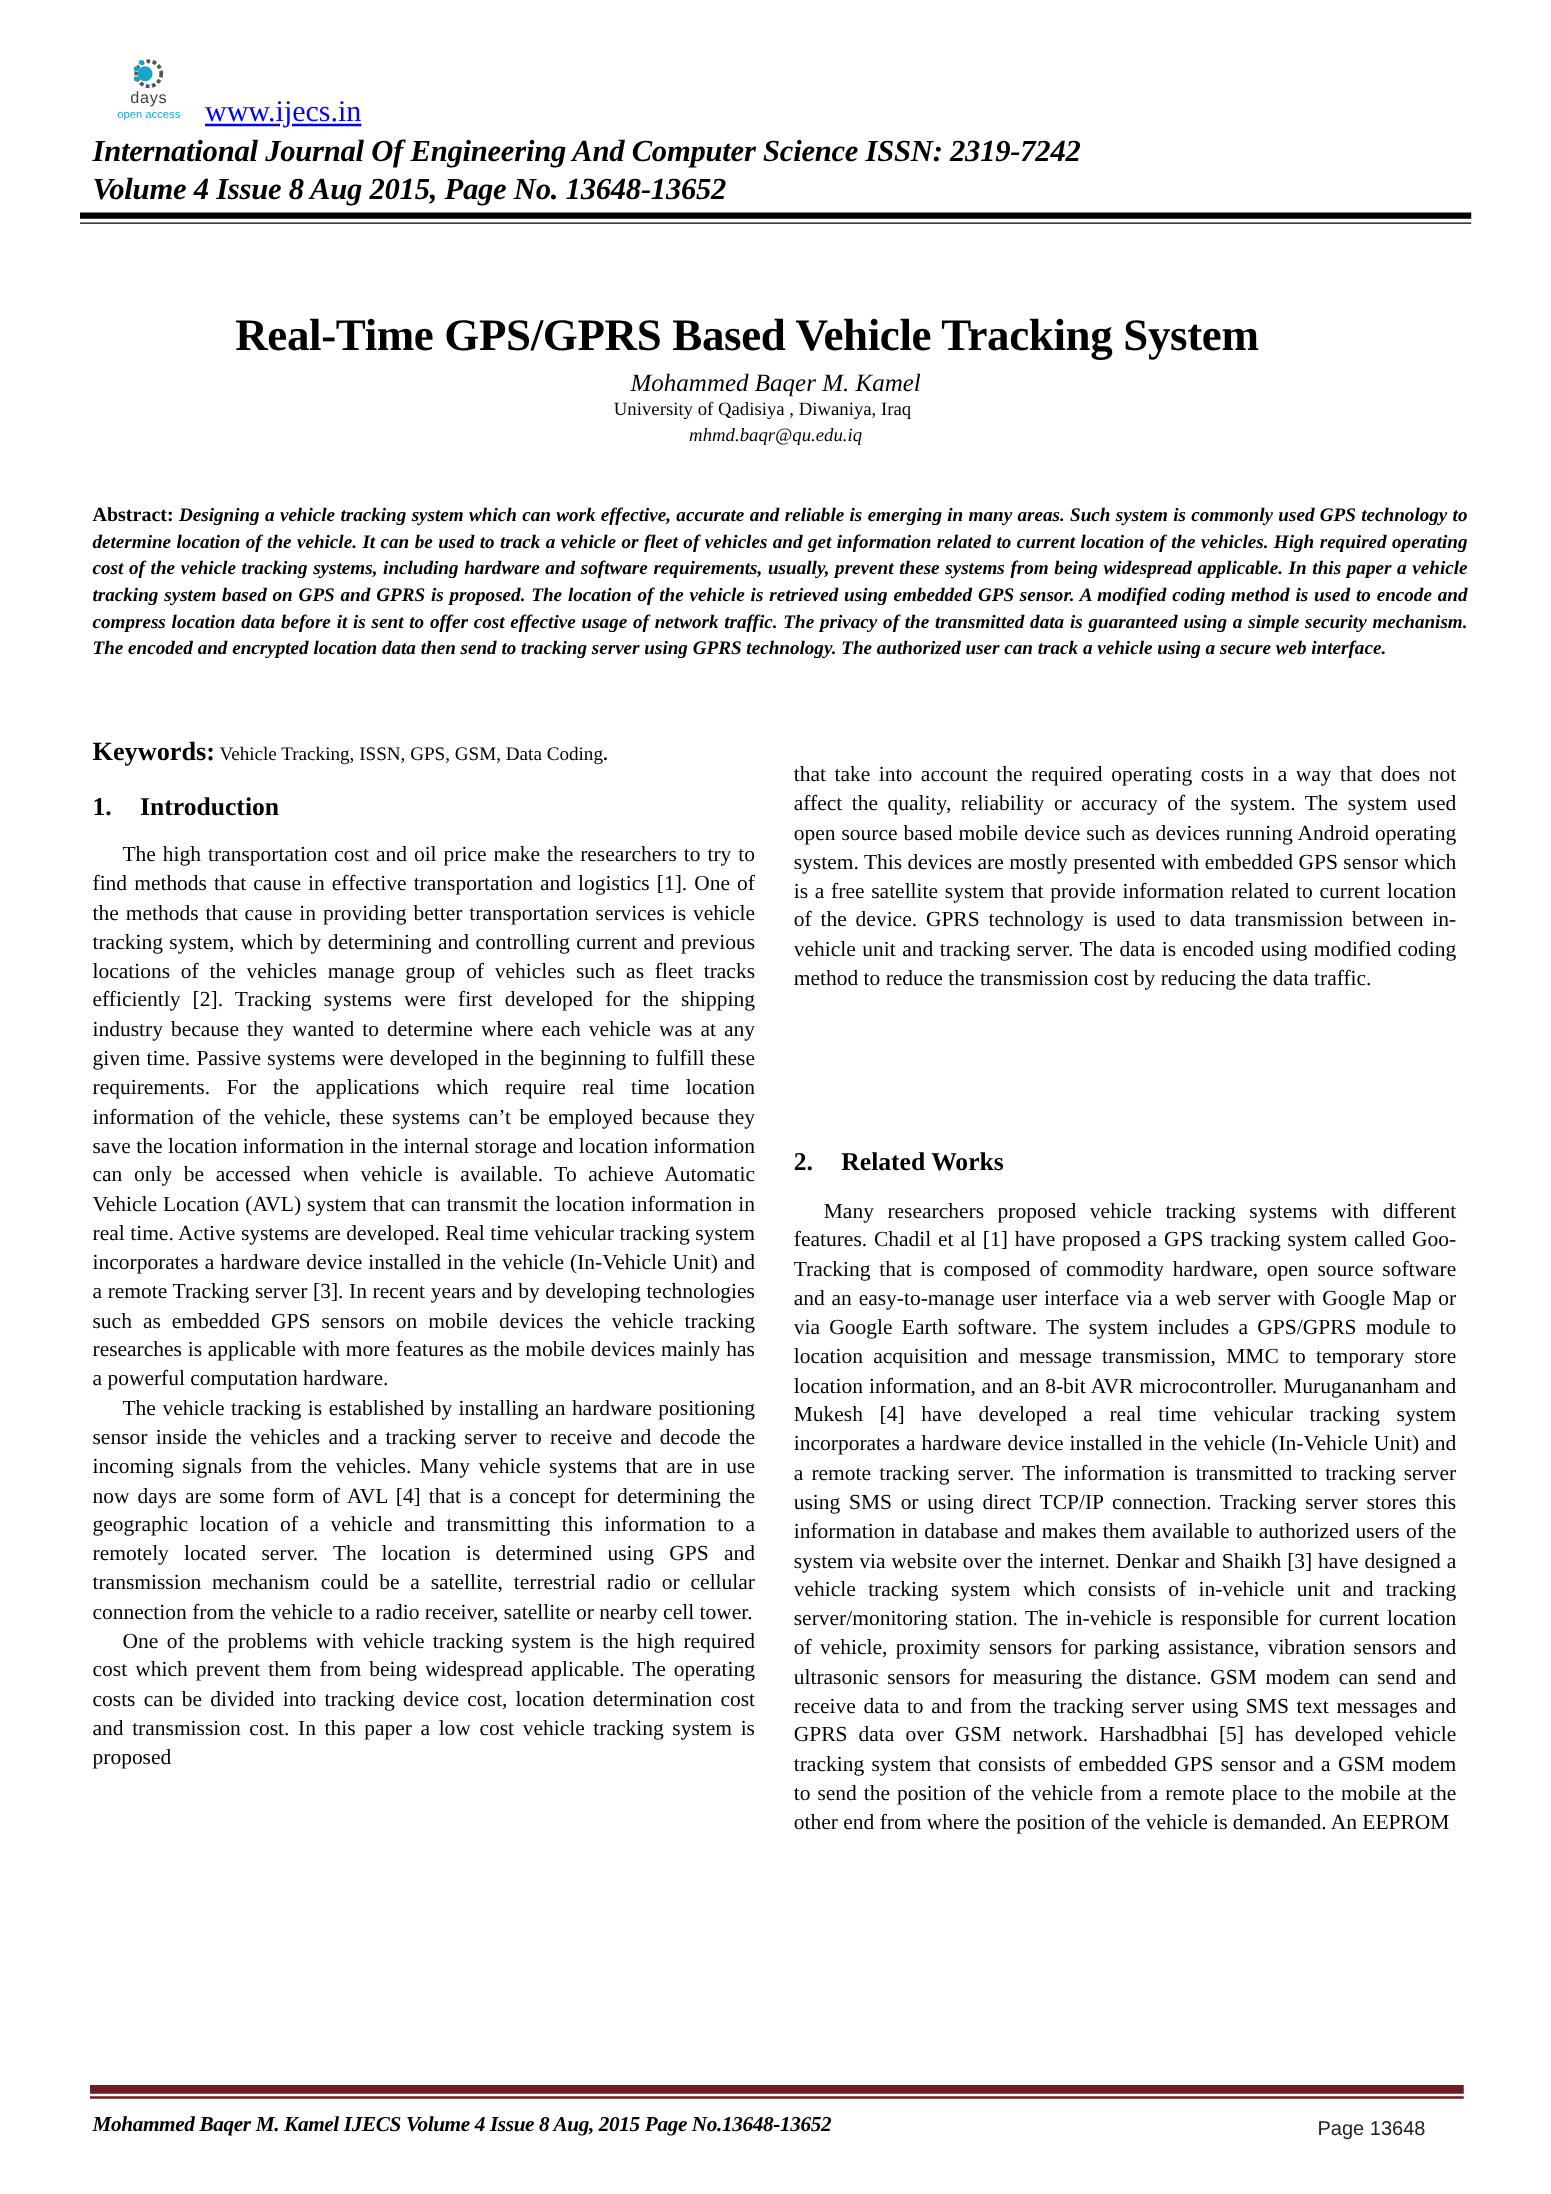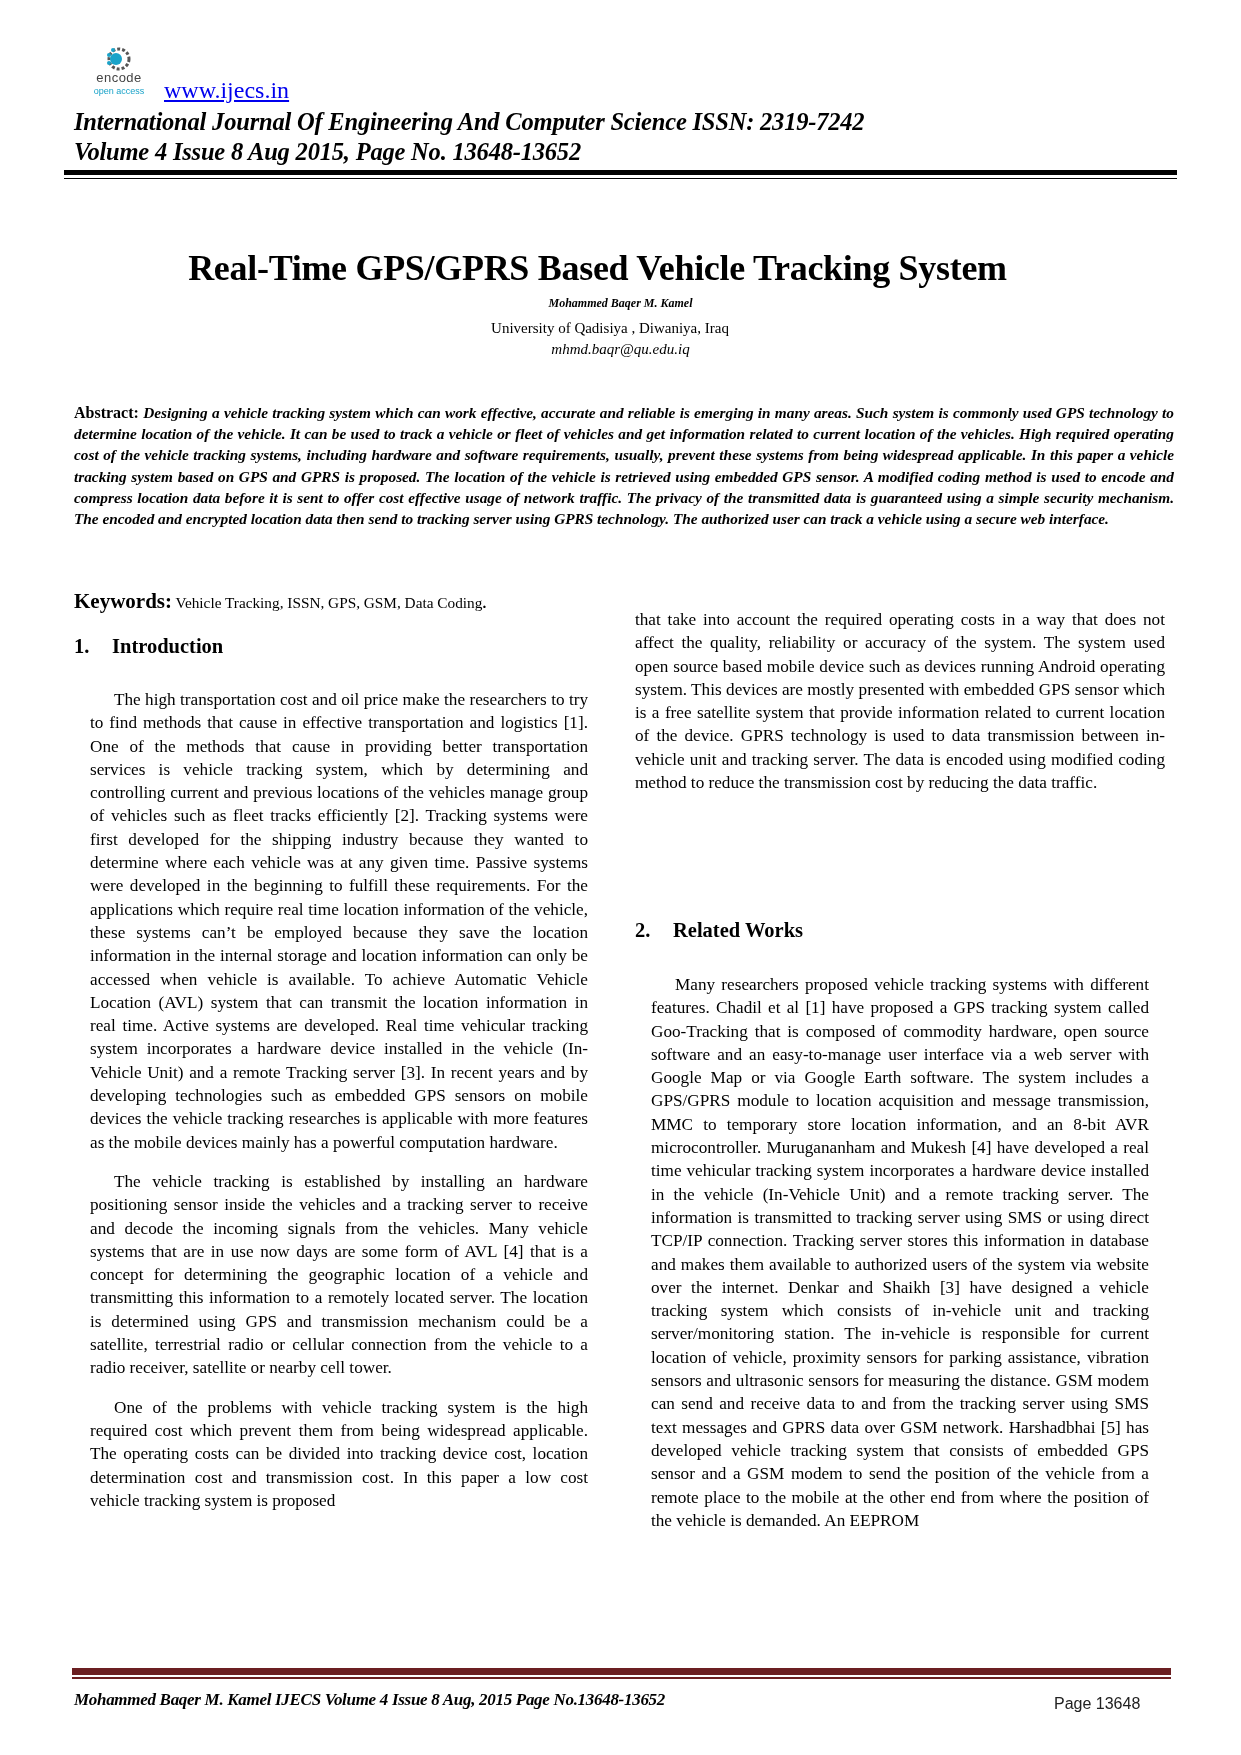--- a/index.html
+++ b/index.html
@@ -17,38 +17,38 @@
   #site-link { left: 164px; top: 77px; font-size: 24px; font-weight: normal; color: #0000ee;
                text-decoration: underline; }
   #journal-line1, #journal-line2 { left: 74px; font-size: 24.5px; font-weight: bold; font-style: italic; letter-spacing: -0.2px; }
   #journal-line1 { top: 108px; }
   #journal-line2 { top: 138px; }
   #header-rule-thick { left: 64px; top: 170px; width: 1113px; height: 5px; background: #000; }
   #header-rule-thin { left: 64px; top: 178px; width: 1113px; height: 1px; background: #000; }
 
   
   #title { left: 0; width: 1171px; top: 247px; text-align: center; font-size: 36px; font-weight: bold; letter-spacing: -0.3px; padding-left: 12px; }
-  #author { left: 0; width: 1241px; top: 296px; text-align: center; font-size: 12px; font-weight: bold; font-style: italic; }
+  #author { left: 0; width: 1241px; top: 296px; text-align: center; font-size: 20px; font-weight: normal; font-style: italic; }
   #affiliation { left: 0; width: 1220px; top: 320px; text-align: center; font-size: 15px; }
   #email { left: 0; width: 1241px; top: 341px; text-align: center; font-size: 15px; font-style: italic; }
 
   
   #abstract { left: 74px; top: 402px; width: 1100px; font-size: 15.3px; line-height: 21.2px; text-align: justify; }
   #abstract .lbl { font-weight: bold; font-size: 16px; margin-top: 38px; }
   #abstract .txt { font-weight: bold; font-style: italic; }
   #keywords { left: 74px; top: 589px; width: 1100px; font-size: 15.3px; }
   #keywords .lbl { font-weight: bold; font-size: 21px; }
 
   
   .col { width: 530px; font-size: 17.2px; line-height: 23.3px; text-align: justify; }
   #col-left { left: 74px; top: 672px; }
   #col-right { left: 635px; top: 608px; }
   .sec-h { font-size: 20.5px; font-weight: bold; }
   .sec-h .num { display: inline-block; width: 38px; }
-  .para { text-indent: 24px; margin: 16px; }
+  .para { text-indent: 24px; margin: 0; }
   .para-first-right { margin: 0; }
   #sec1-head { left: 74px; top: 635px; }
   #sec2-head { left: 635px; top: 919px; }
   #col-right2 { left: 635px; top: 957px; }
 
   
   #footer-rule-thick { left: 72px; top: 1668px; width: 1099px; height: 7px; background: #6b1f22; }
   #footer-rule-thin { left: 72px; top: 1677px; width: 1099px; height: 2px; background: #6b1f22; }
   #footer-text { left: 74px; top: 1690px; font-size: 17px; font-weight: bold; font-style: italic; letter-spacing: -0.3px; }
   #footer-page { left: 1054px; top: 1695px; font-size: 16px; font-family: "Liberation Sans", "DejaVu Sans", sans-serif; color: #222; }
@@ -57,21 +57,21 @@
 <body>
 
 <div id="logo" class="abs">
   <svg class="gear" viewBox="0 0 30 28">
     <circle cx="15" cy="15" r="10" fill="none" stroke="#555" stroke-width="3" stroke-dasharray="3 2"></circle>
     <circle cx="12" cy="15" r="6" fill="#1aa3c9"></circle>
     <circle cx="9" cy="6" r="2" fill="#1aa3c9"></circle>
     <circle cx="5" cy="11" r="2" fill="#1aa3c9"></circle>
     <circle cx="5" cy="19" r="2" fill="#1aa3c9"></circle>
   </svg>
-  <div class="ijecs">encode</div>
+  <div class="ijecs">days</div>
   <div class="oa">open access</div>
 </div>
 <a id="site-link" class="abs">www.ijecs.in</a>
 <div id="journal-line1" class="abs">International Journal Of Engineering And Computer Science ISSN: 2319-7242</div>
 <div id="journal-line2" class="abs">Volume 4 Issue 8 Aug 2015, Page No. 13648-13652</div>
 <div id="header-rule-thick" class="abs"></div>
 <div id="header-rule-thin" class="abs"></div>
 
 <div id="title" class="abs">Real-Time GPS/GPRS Based Vehicle Tracking System</div>
 <div id="author" class="abs">Mohammed Baqer M. Kamel</div>

